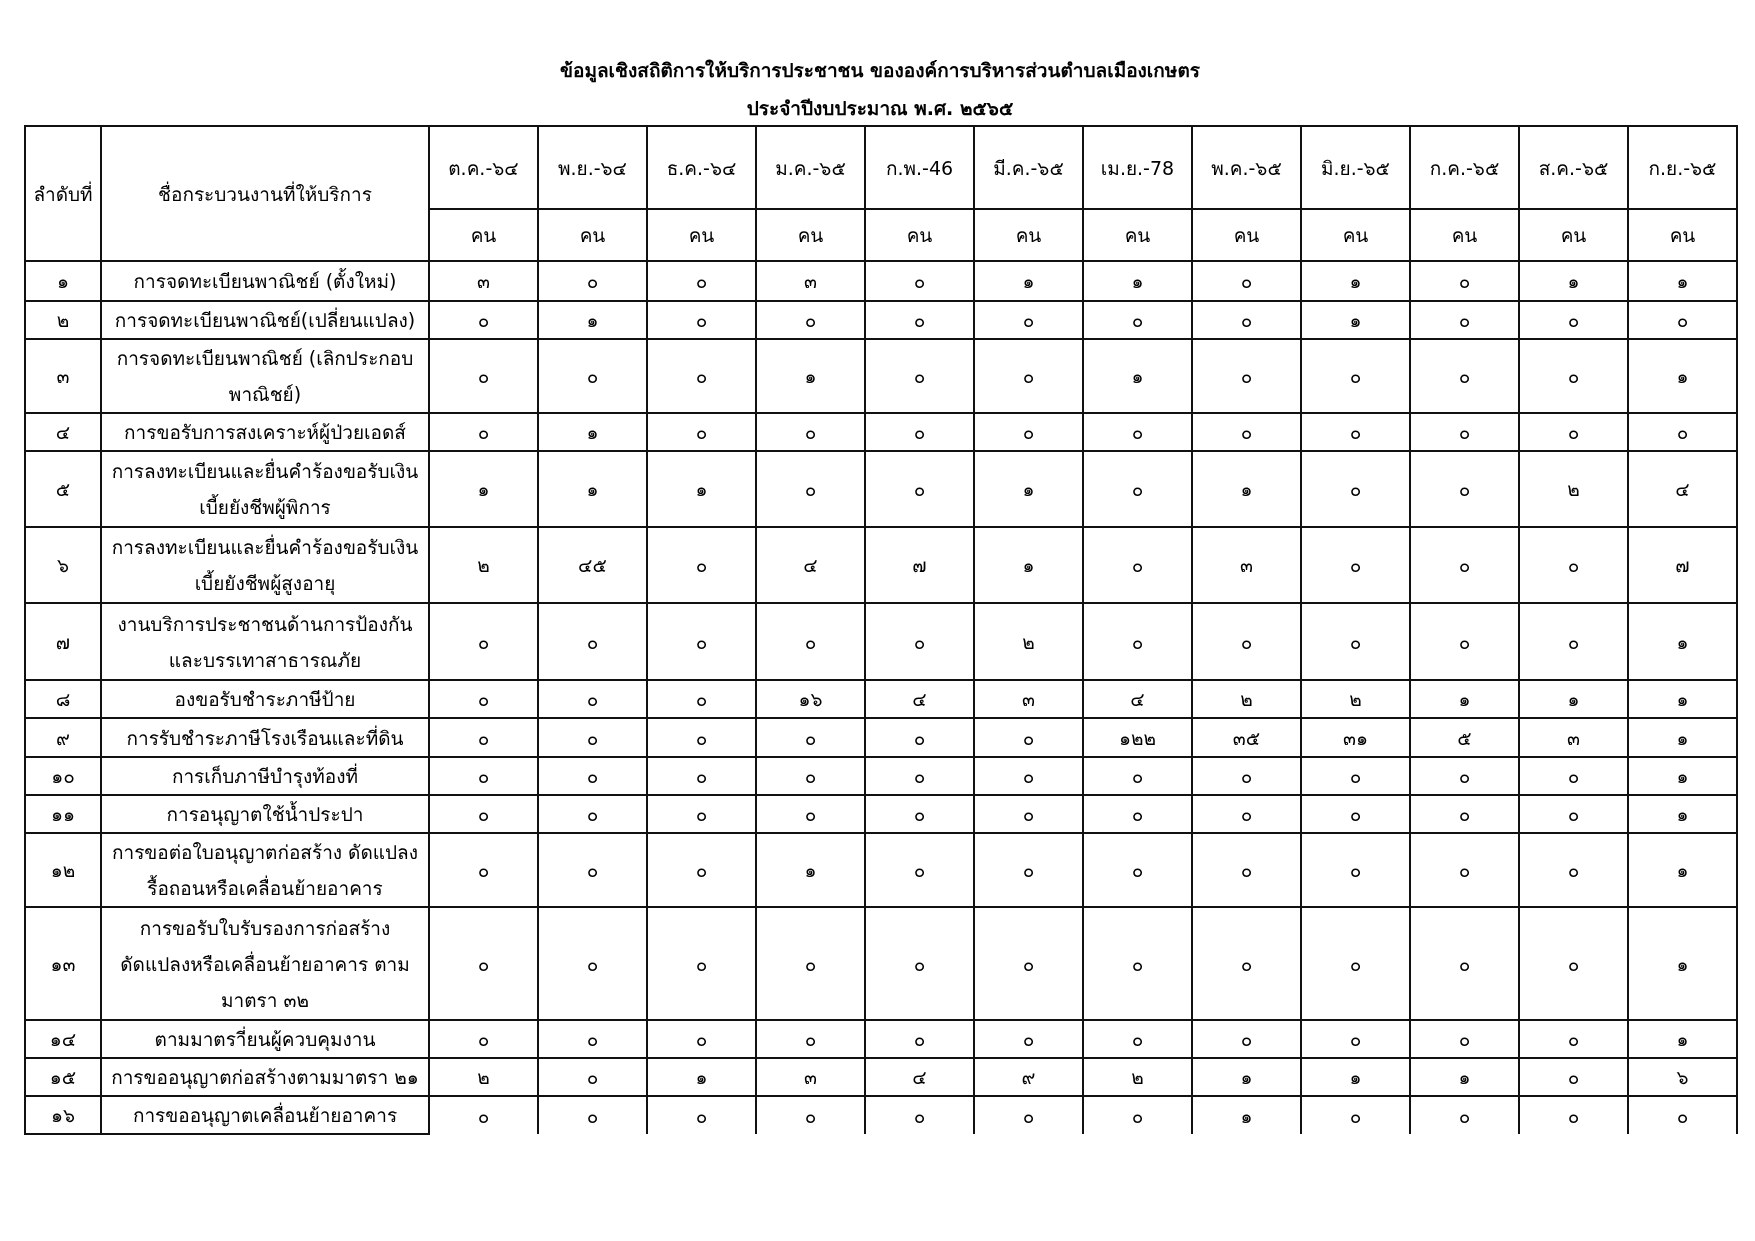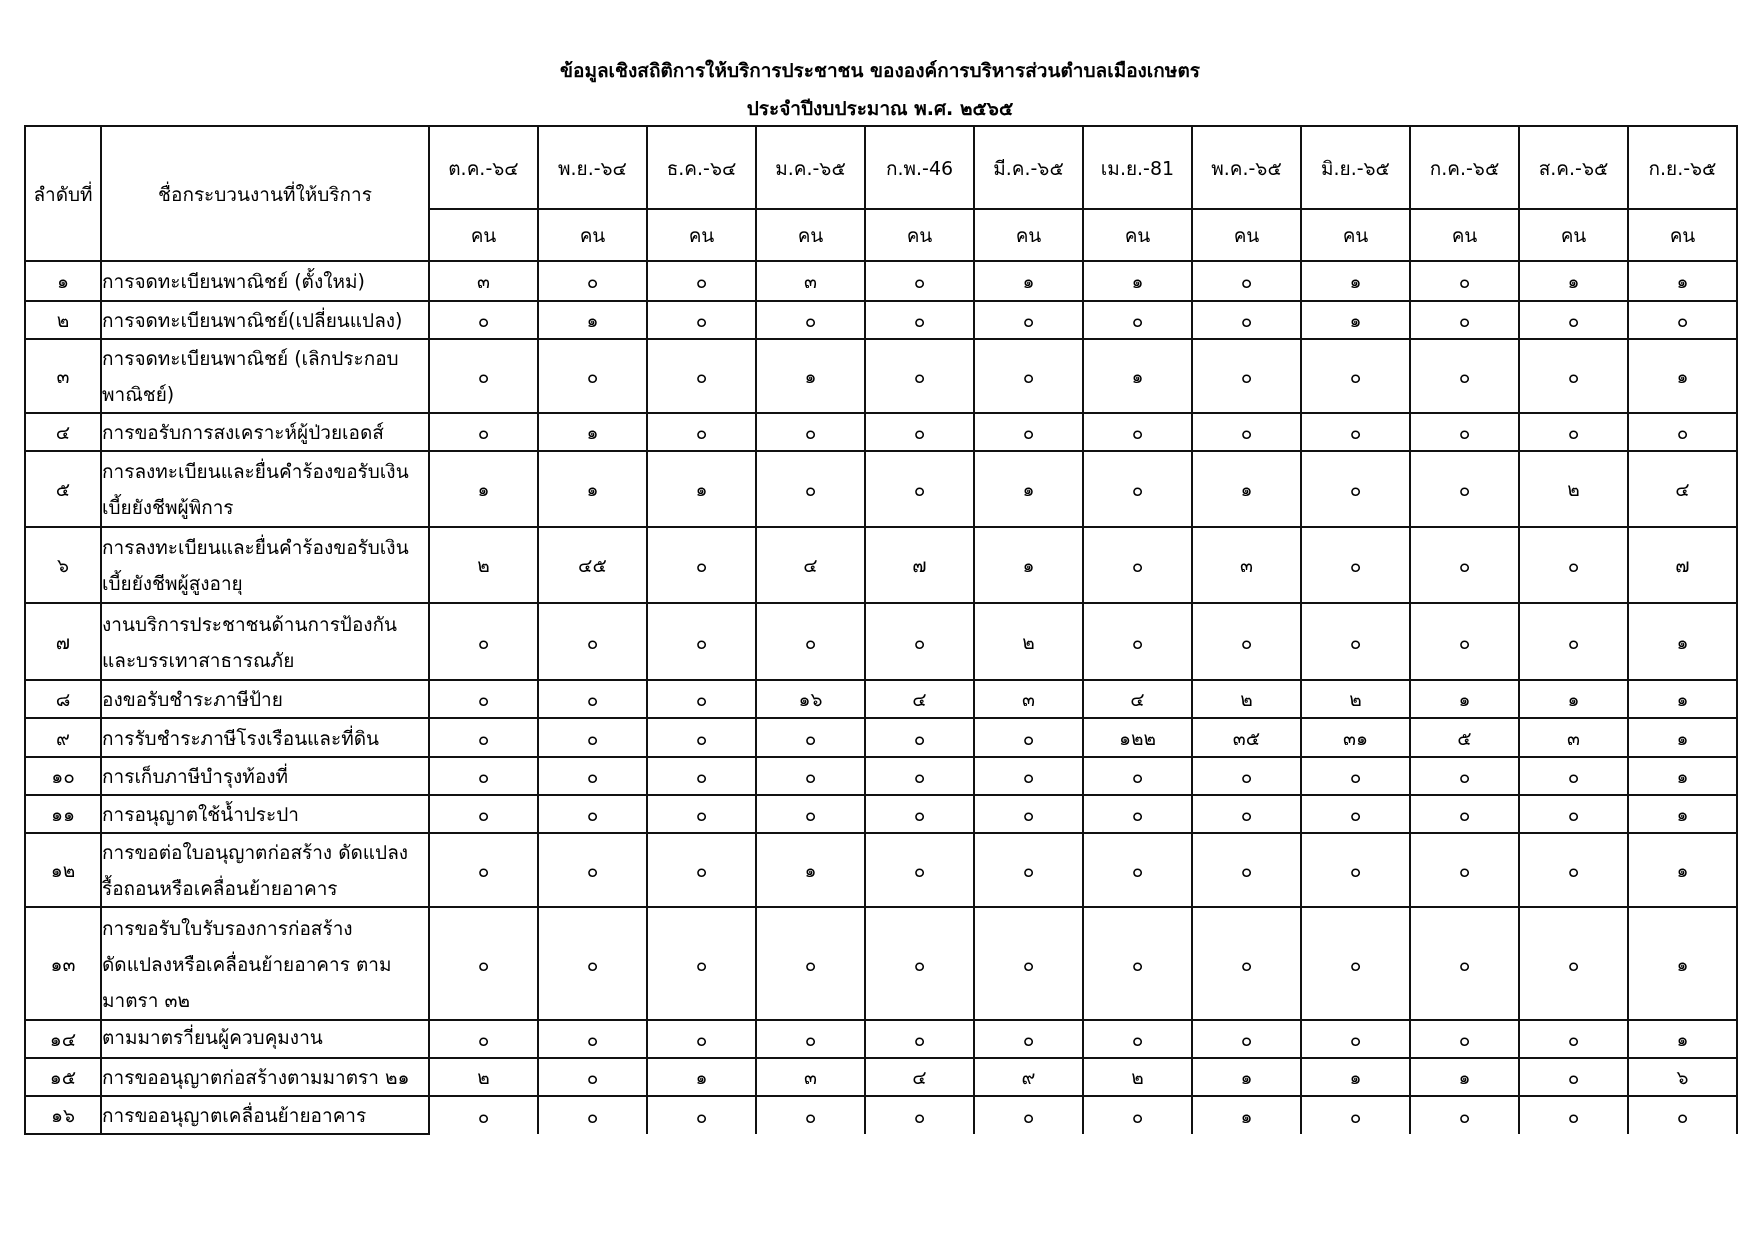--- a/index.html
+++ b/index.html
@@ -10,21 +10,21 @@
   #title1 { top: 58px; }
   #title2 { top: 96px; }
   table.stats { position: absolute; left: 24px; top: 125px; border-collapse: collapse;
                 table-layout: fixed; width: 1712px; }
   table.stats td, table.stats th { border: 2px solid #111; padding: 0; font-weight: normal;
                 font-size: 19px; vertical-align: middle; overflow: hidden; }
   col.c-idx { width: 76px; }
   col.c-name { width: 328px; }
   col.c-m { width: 109px; }
   th.month, th.unit, td.val, td.idx, th.hidx, th.hname { text-align: center; }
-  td.name { text-align: left; padding-left: 4px; line-height: 36px; font-size: 19px; }
+  td.name { text-align: center; padding-left: 4px; line-height: 36px; font-size: 19px; }
   td.val { font-size: 16px; }
   tr.last td.val { border-bottom: none; }
 </style>
 </head>
 <body>
 
 <div id="title1" class="title">ข้อมูลเชิงสถิติการให้บริการประชาชน ขององค์การบริหารส่วนตำบลเมืองเกษตร</div>
 <div id="title2" class="title">ประจำปีงบประมาณ พ.ศ. ๒๕๖๕</div>
 
 <table class="stats">
@@ -47,21 +47,21 @@
   <thead>
     <tr style="height:83px">
       <th class="hidx" rowspan="2">ลำดับที่</th>
       <th class="hname" rowspan="2">ชื่อกระบวนงานที่ให้บริการ</th>
       <th class="month">ต.ค.-๖๔</th>
       <th class="month">พ.ย.-๖๔</th>
       <th class="month">ธ.ค.-๖๔</th>
       <th class="month">ม.ค.-๖๕</th>
       <th class="month">ก.พ.-46</th>
       <th class="month">มี.ค.-๖๕</th>
-      <th class="month">เม.ย.-81</th>
+      <th class="month">เม.ย.-78</th>
       <th class="month">พ.ค.-๖๕</th>
       <th class="month">มิ.ย.-๖๕</th>
       <th class="month">ก.ค.-๖๕</th>
       <th class="month">ส.ค.-๖๕</th>
       <th class="month">ก.ย.-๖๕</th>
     </tr>
     <tr style="height:52px">
       <th class="unit">คน</th>
       <th class="unit">คน</th>
       <th class="unit">คน</th>
@@ -278,21 +278,21 @@
         <td class="val">๐</td>
         <td class="val">๐</td>
         <td class="val">๐</td>
         <td class="val">๐</td>
         <td class="val">๐</td>
         <td class="val">๐</td>
         <td class="val">๐</td>
         <td class="val">๐</td>
         <td class="val">๑</td>
       </tr>
-      <tr style="height: 38px; font-family: Liberation Mono, monospace;">
+      <tr style="height: 38px;">
         <td class="idx">๑๔</td>
         <td class="name">ตามมาตราี่ยนผู้ควบคุมงาน</td>
         <td class="val">๐</td>
         <td class="val">๐</td>
         <td class="val">๐</td>
         <td class="val">๐</td>
         <td class="val">๐</td>
         <td class="val">๐</td>
         <td class="val">๐</td>
         <td class="val">๐</td>

